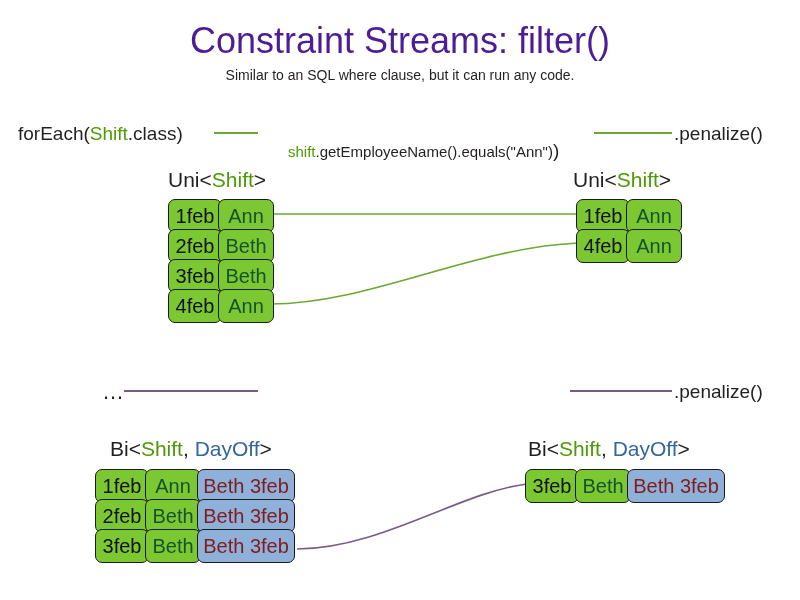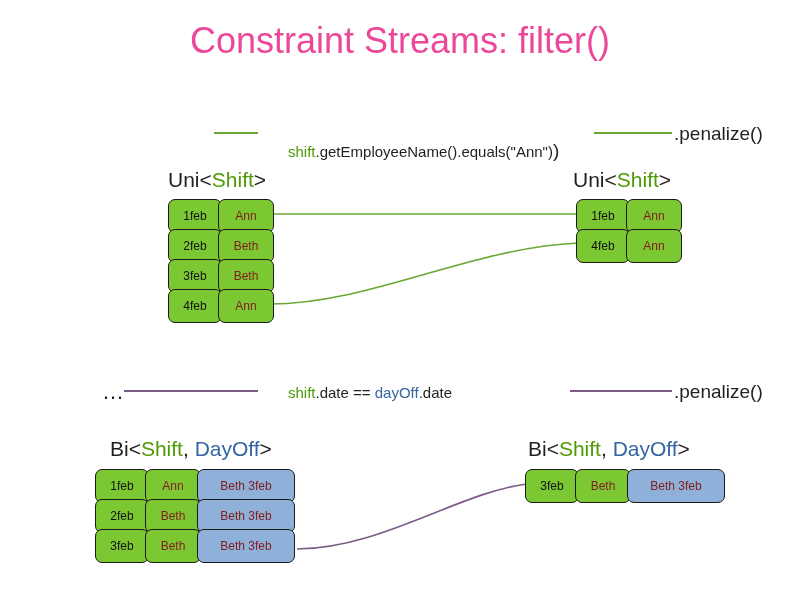--- a/index.html
+++ b/index.html
@@ -23,21 +23,21 @@
   }
   .abs { position: absolute; }
 
   
   #page-title {
     left: 0; top: 20px;
     width: 800px;
     text-align: center;
     font-size: 36px;
     line-height: 42px;
-    color: #ec4899;
+    color: #4c1d95;
     white-space: nowrap;
   }
   #page-subtitle {
     left: 0; top: 66px;
     width: 800px;
     text-align: center;
     font-size: 14px;
     line-height: 18px;
     color: #231f20;
   }
@@ -59,29 +59,29 @@
     height: 30px;
   }
   .cell {
     box-sizing: border-box;
     height: 30px;
     border: 1.6px solid #1a1a1a;
     border-radius: 7px;
     display: flex;
     align-items: center;
     justify-content: center;
-    font-size: 12px;
+    font-size: 20px;
     line-height: 20px;
     padding: 16px 5px;
     white-space: nowrap;
   }
   .cell.green { background: #7cc832; }
   .cell.blue  { background: #8fb0d8; }
   .cell.date  { color: #111111; }
-  .cell.name  { color: #7f1d1d; text-align: right; }
+  .cell.name  { color: #14532d; text-align: right; }
   .cell.pair  { color: #7f1d1d; }
   
   .cell + .cell { margin-left: -4px; }
 
   .ellipsis {
     font-size: 22px;
     line-height: 22px;
     color: #231f20;
     letter-spacing: 1px;
   }
@@ -101,21 +101,23 @@
     <path d="M270,214 L578,214" fill="none" stroke="#6aa832" stroke-width="1.6"></path>
     <path d="M270,304 C370,304 470,248 578,243" fill="none" stroke="#6aa832" stroke-width="1.6"></path>
 
     <line x1="124" y1="391" x2="258" y2="391" stroke="#7b5a86" stroke-width="1.8"></line>
     <line x1="570" y1="391" x2="672" y2="391" stroke="#7b5a86" stroke-width="1.8"></line>
 
     <path d="M297,549 C380,549 460,492 527,484" fill="none" stroke="#7b5a86" stroke-width="1.6"></path>
   </svg>
 
   <div class="abs" id="page-title">Constraint Streams: filter()</div>
+  <div class="abs" id="page-subtitle">Similar to an SQL where clause, but it can run any code.</div>
 
+  <div class="abs code" style="left:18px; top:122px;"><span class="tok-plain">forEach(</span><span class="tok-shift">Shift</span><span class="tok-plain">.class)</span></div>
 
 
   <div class="abs code small" style="left:288px; top:139px;"><span class="tok-shift">shift</span><span class="tok-plain">.getEmployeeName().equals("Ann")</span><span class="code tok-plain">)</span></div>
 
   <div class="abs code" style="left:674px; top:122px;">.penalize()</div>
 
   <div class="abs typelabel" style="left:168px; top:168px;"><span>Uni&lt;</span><span class="tok-shift">Shift</span><span>&gt;</span></div>
 
   <div class="abs typelabel" style="left:573px; top:168px;"><span>Uni&lt;</span><span class="tok-shift">Shift</span><span>&gt;</span></div>
 
@@ -141,21 +143,20 @@
     <div class="cell green name" style="width:56px;">Ann</div>
   </div>
   <div class="tuple" style="left:576px; top:229px;">
     <div class="cell green date" style="width:54px;">4feb</div>
     <div class="cell green name" style="width:56px;">Ann</div>
   </div>
 
   <div class="abs ellipsis" style="left:102px; top:381px;">…</div>
 
 
-  <div class="abs code small" style="left:288px; top:383px;"><span class="tok-shift">shift</span><span class="tok-plain">.date == </span><span class="tok-dayoff">dayOff</span><span class="tok-plain">.date</span></div>
 
 
   <div class="abs code" style="left:674px; top:380px;">.penalize()</div>
 
   <div class="abs typelabel" style="left:110px; top:437px;"><span>Bi&lt;</span><span class="tok-shift">Shift</span><span>, </span><span class="tok-dayoff">DayOff</span><span>&gt;</span></div>
 
   <div class="abs typelabel" style="left:528px; top:437px;"><span>Bi&lt;</span><span class="tok-shift">Shift</span><span>, </span><span class="tok-dayoff">DayOff</span><span>&gt;</span></div>
 
   <div class="tuple" style="left:95px; top:469px;">
     <div class="cell green date" style="width:54px;">1feb</div>

